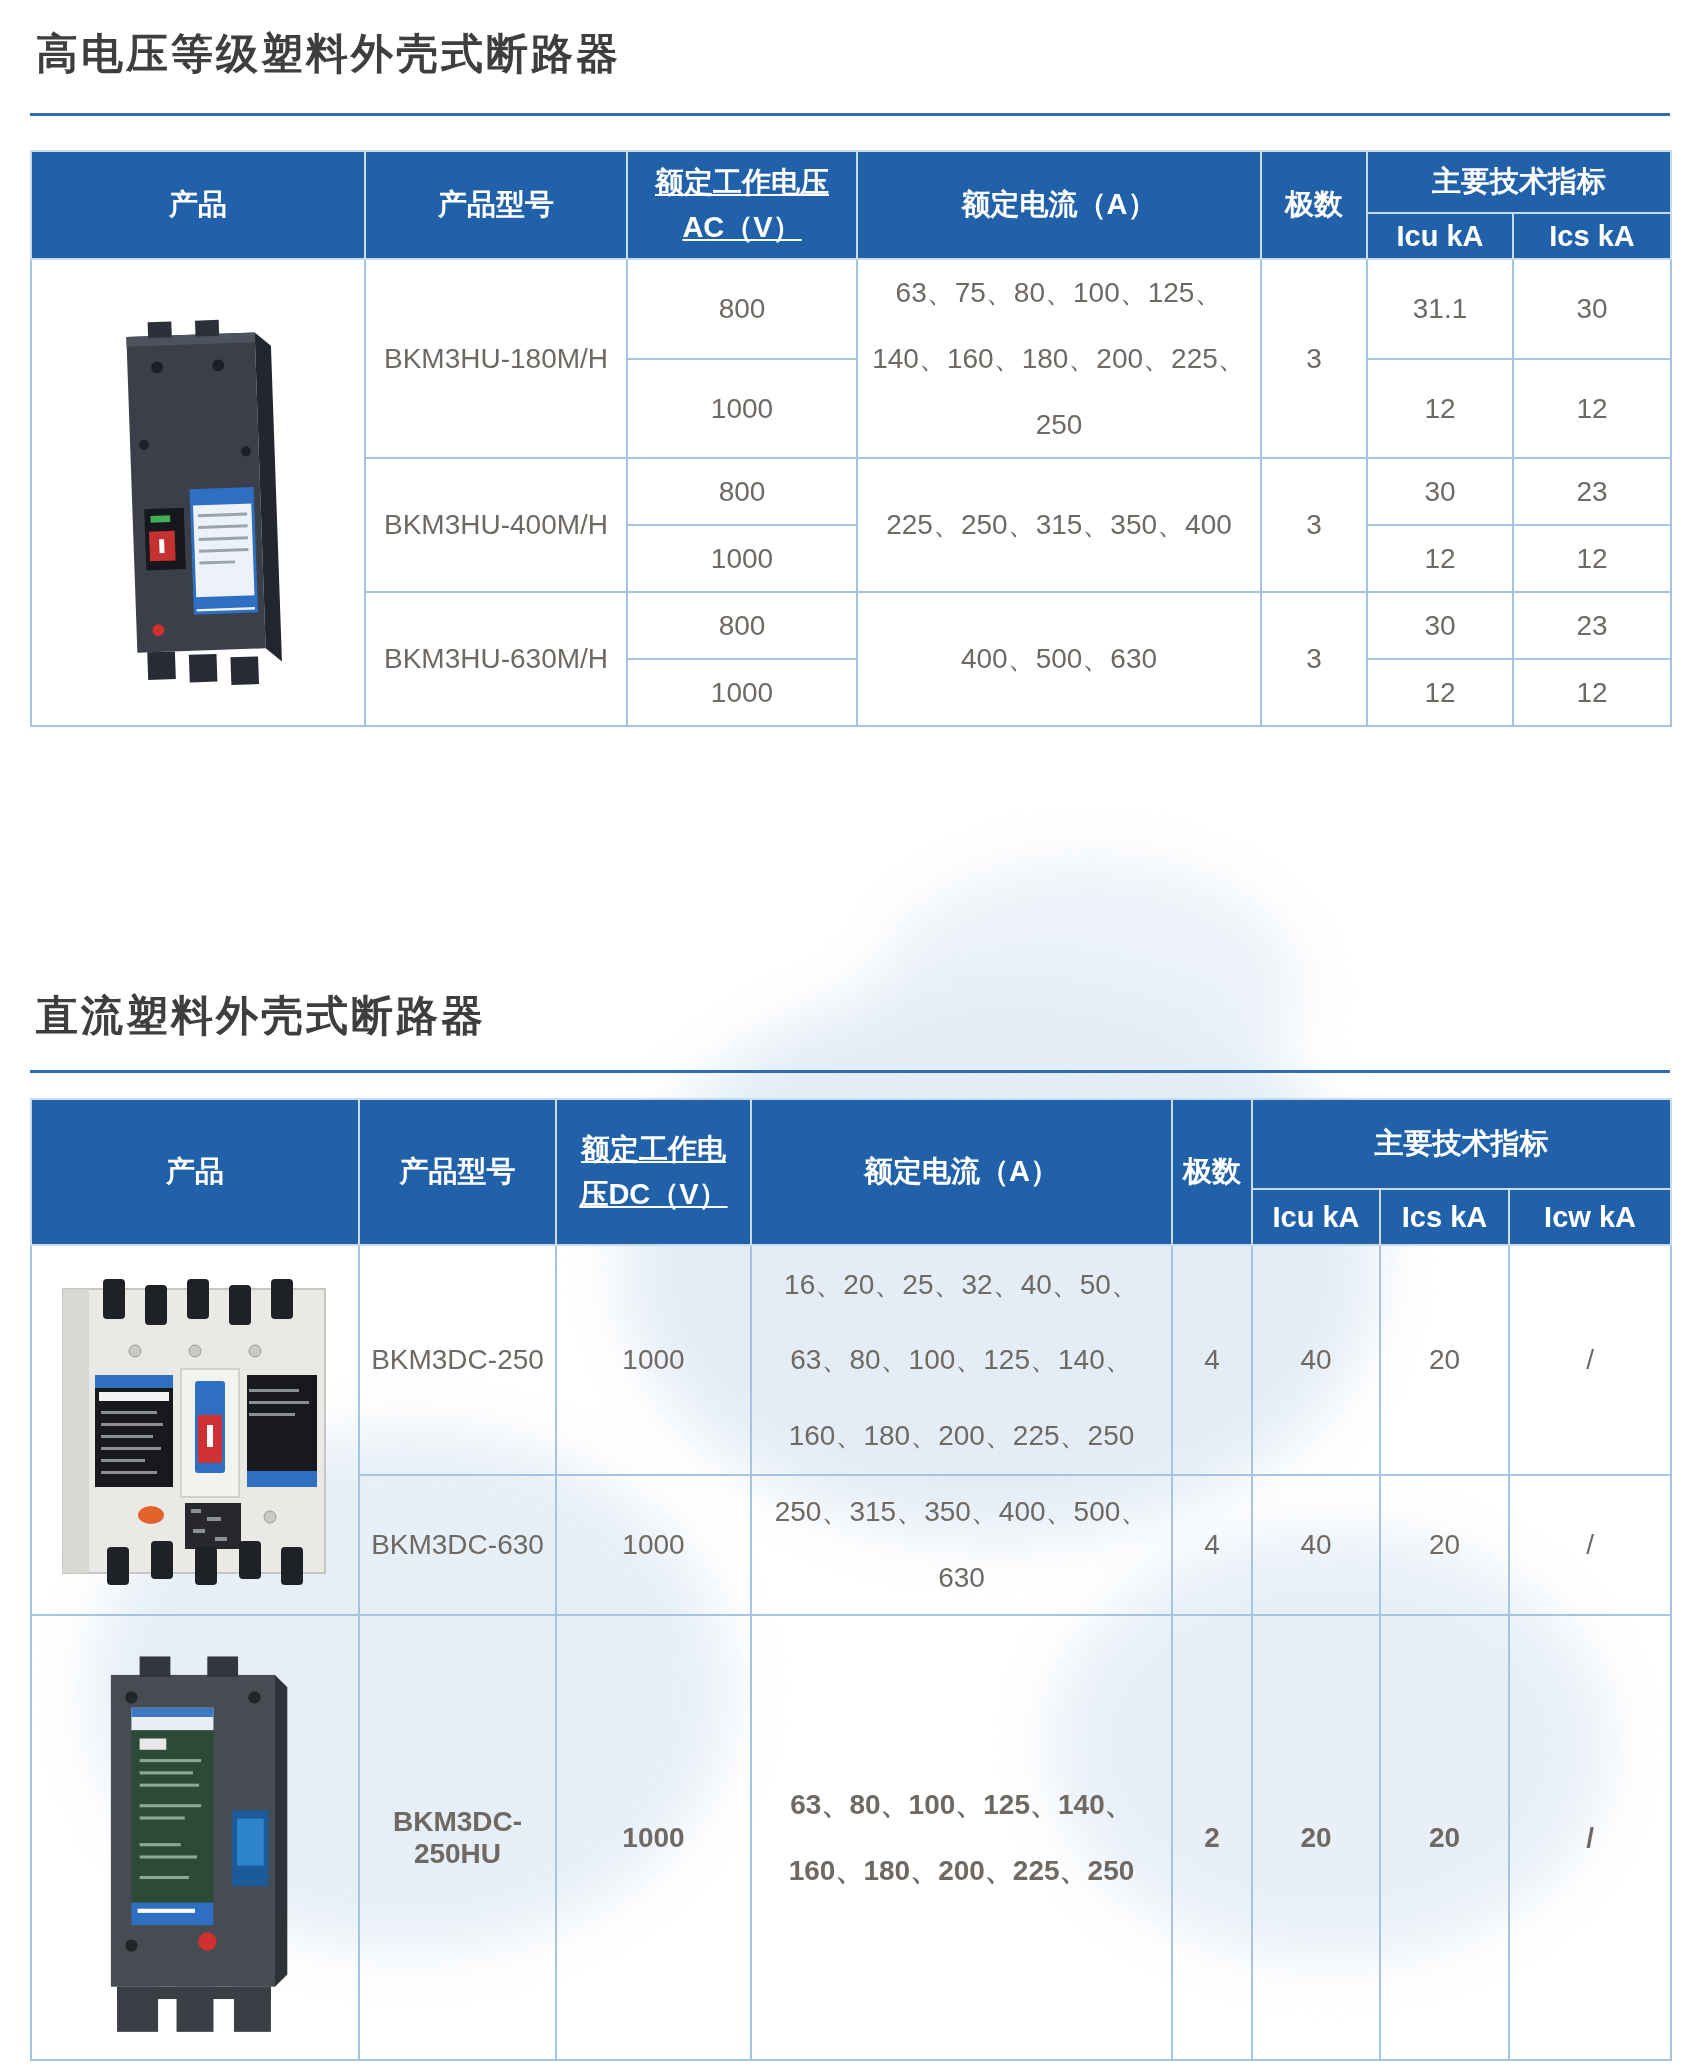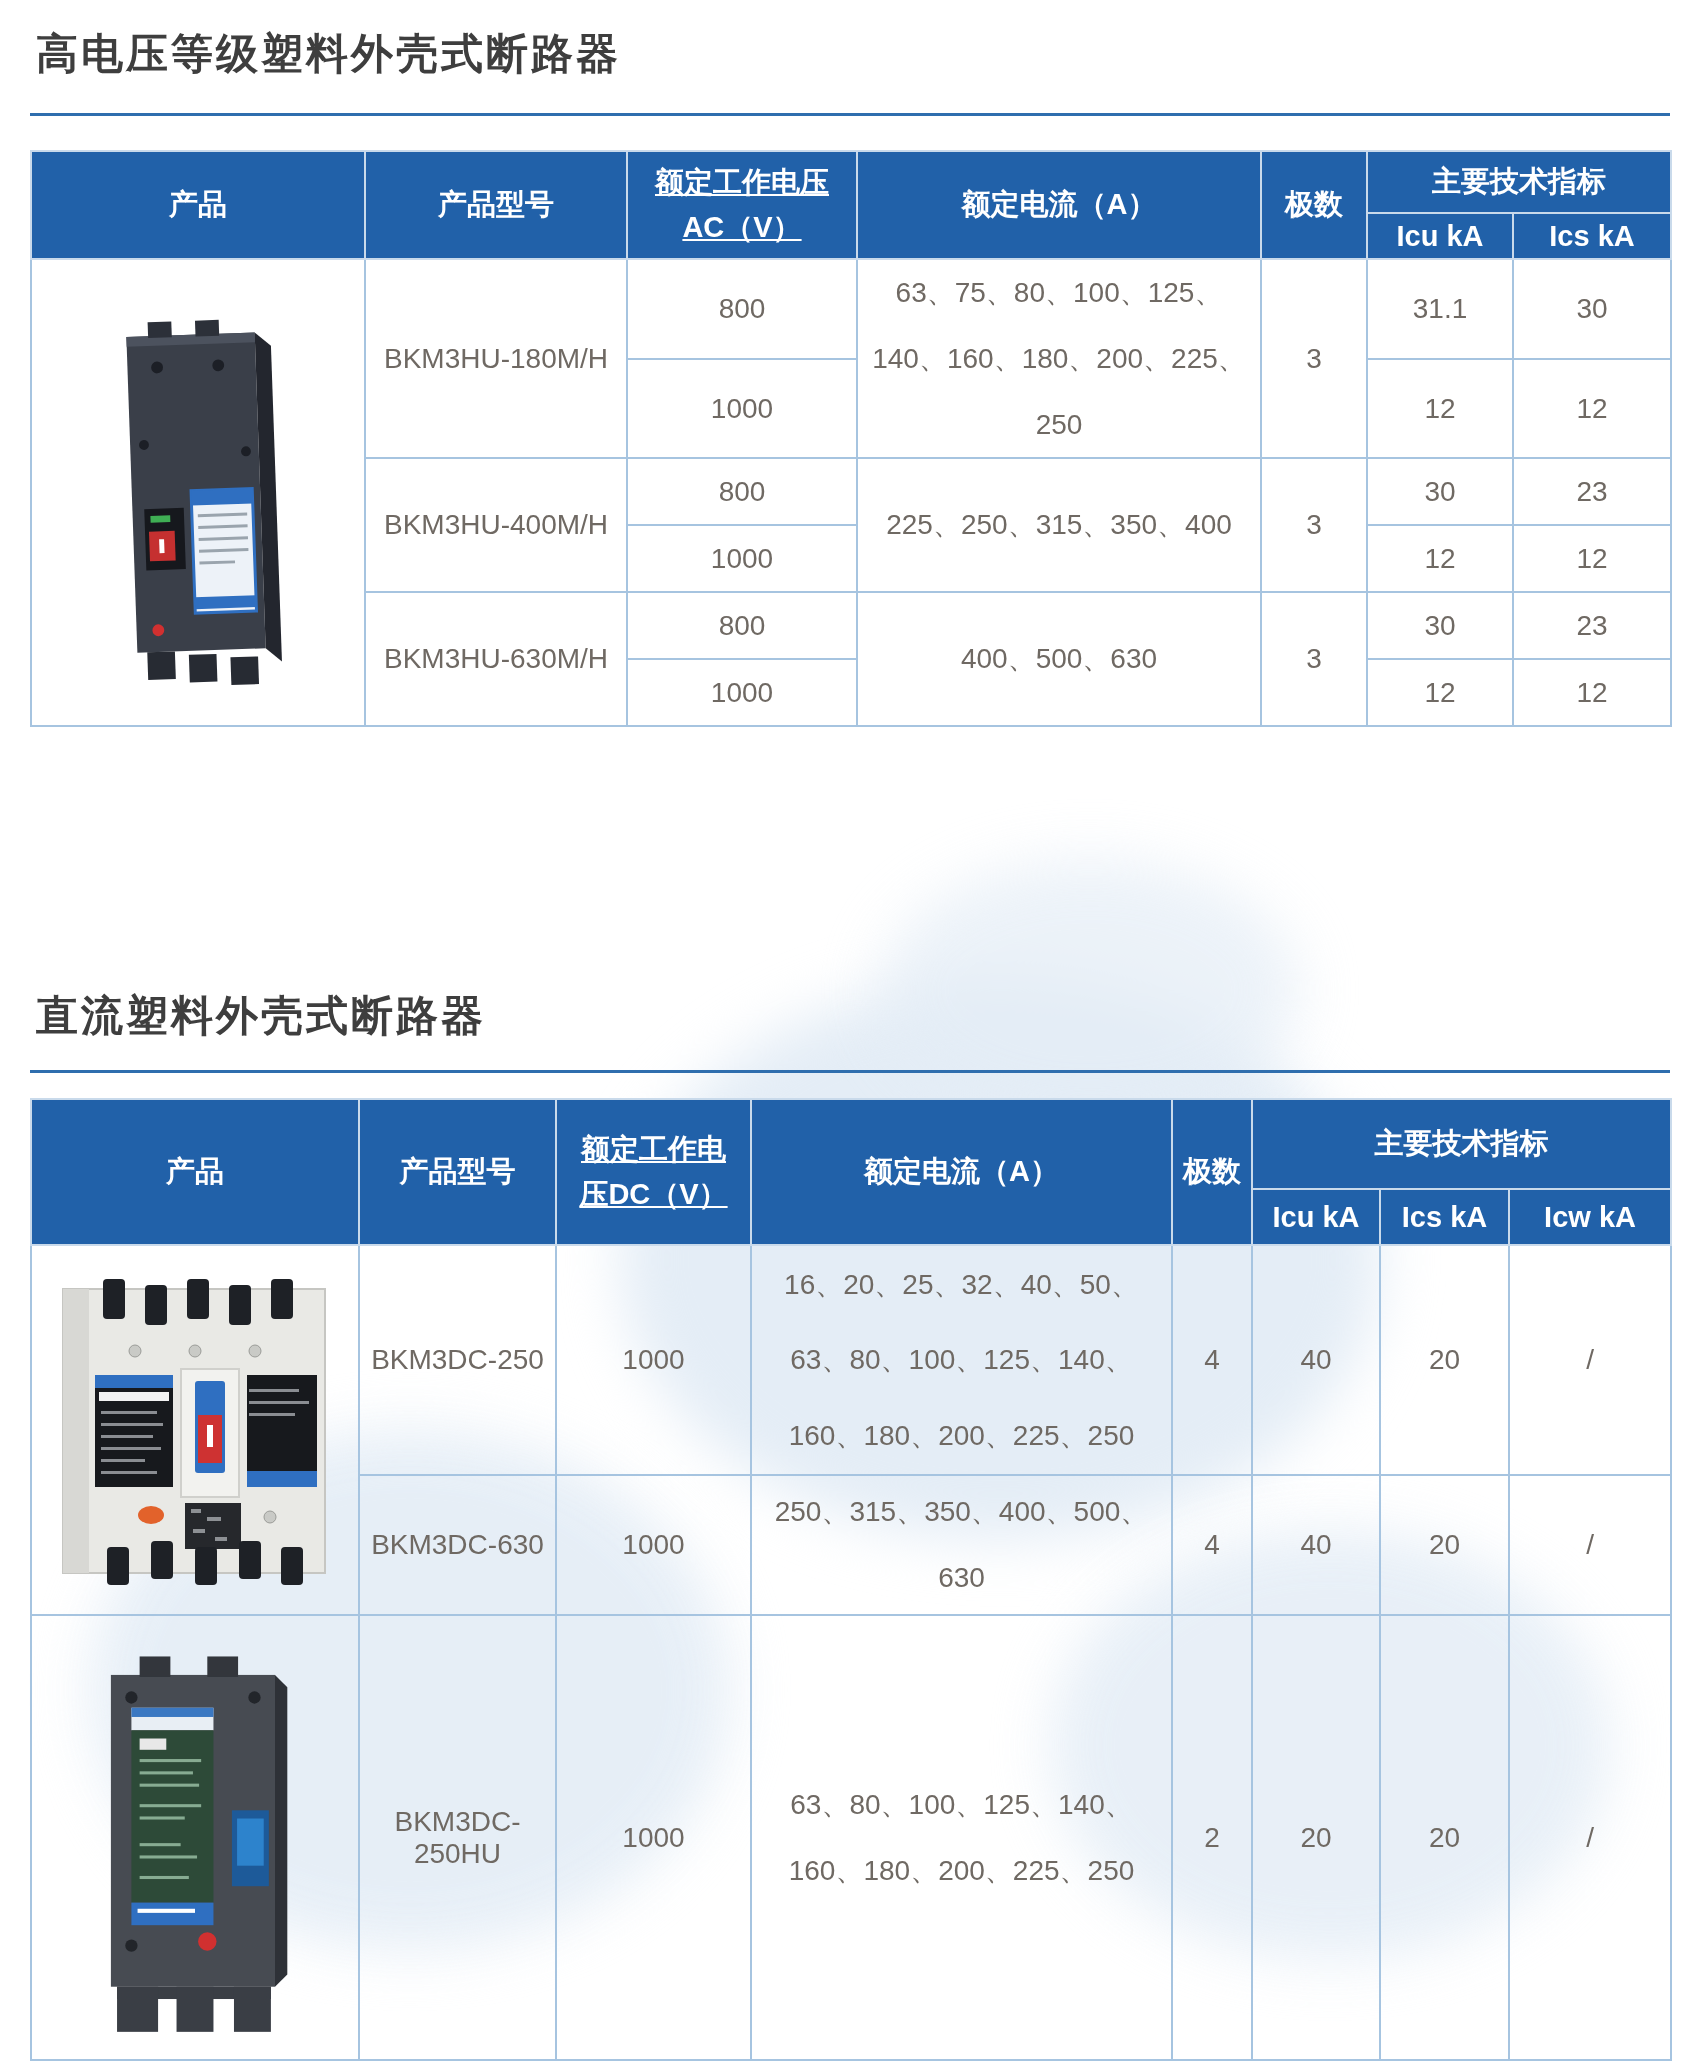--- a/index.html
+++ b/index.html
@@ -54,21 +54,21 @@
     padding:0 10px;
     background:transparent;
   }
   .t{border:2px solid #0369a1;}
   .hdr-2line div{line-height:1.55;text-decoration:underline;}
   .cur-cell{line-height:2.35;padding:0 18px;}
   .cur-cell-3{line-height:2.7;padding:0 26px;}
   tr.h1-top{height:62px;} tr.h1-sub{height:46px;}
   tr.r67{height:67px;}
   tr.h2-top{height:90px;} tr.h2-sub{height:56px;}
-  tr.r230{height:230px;} tr.r140{height:140px;} tr.r445{height:445px;}
+  tr.r230{height:230px;} tr.r140{height:140px;} tr.r445{height:445px;font-weight:bold;}
   td.img-cell{padding:0;}
   .img-wrap{display:flex;align-items:center;justify-content:center;width:100%;height:100%;}
 </style>
 </head>
 <body>
 
 <div class="page">
   <div class="wm wm1"></div>
   <div class="wm wm2"></div>
   <div class="wm wm3"></div>

